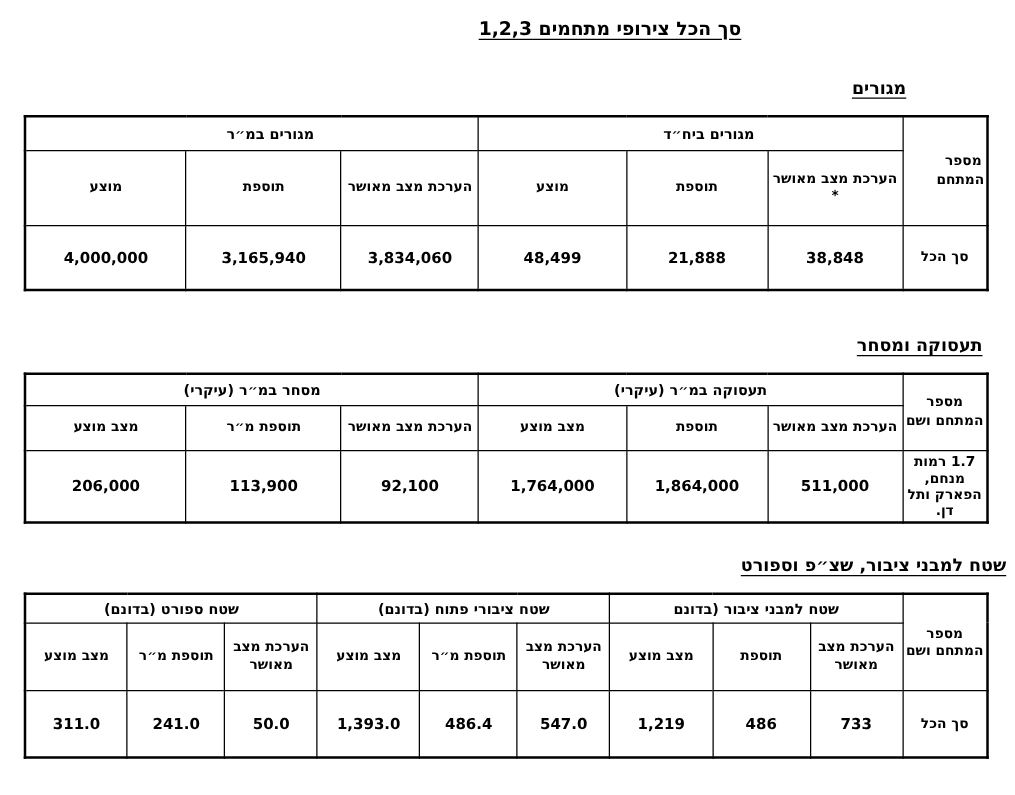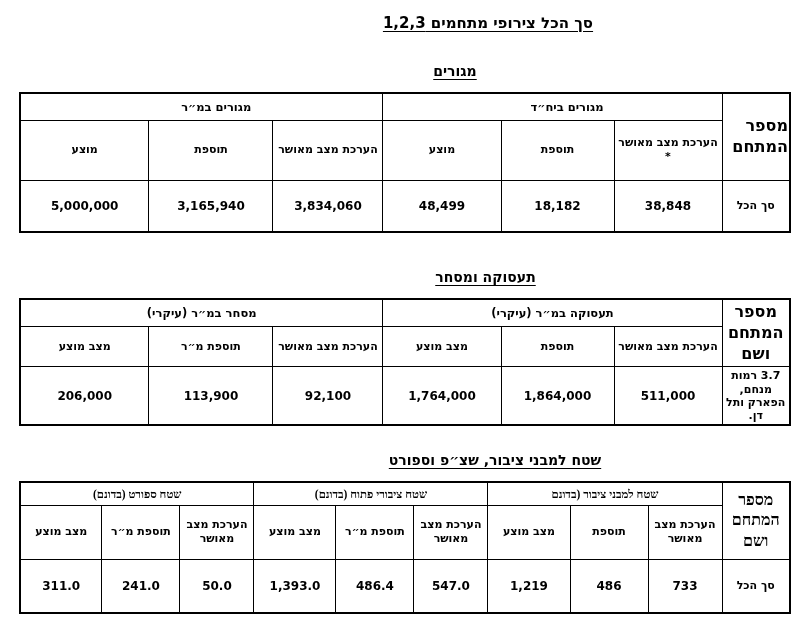--- a/index.html
+++ b/index.html
@@ -10,51 +10,51 @@
     color: #000; direction: rtl;
   }
   .page { width: 648px; height: 636px; padding: 10px 21px 0 21px; }
 
   .doc-title {
     text-align: center; font-size: 15px; font-weight: bold;
     text-decoration: underline; text-underline-offset: 3px;
     margin-top: 4px;
   }
   .section-heading {
-    font-size: 14px; font-weight: bold; text-align: center;
+    font-size: 14px; font-weight: bold; text-align: right;
     text-decoration: underline; text-underline-offset: 3px;
   }
   .h-res  { margin: 31px 66px 13px 0; }
   .h-emp  { margin: 36px 5px 13px 0; }
   .h-pub  { margin: 26px -14px 13px 0; }
 
   table.t {
     border-collapse: collapse; table-layout: fixed;
     width: 770px; border: 2px solid #000;
     font-weight: bold;
   }
   table.t td {
     border: 1.5px solid #000; text-align: center; vertical-align: middle;
     padding: 2px 2px; overflow: hidden;
   }
   .g-h  { font-size: 11.5px; line-height: 1.25; }
   .s-h  { font-size: 11px;  line-height: 1.3; }
-  .id-h { font-size: 16px;  line-height: 1.3; }
+  .id-h { font-size: 11px;  line-height: 1.3; }
   .d-c  { font-size: 12px; }
   .id-c { font-size: 11px; line-height: 1.2; }
 
   .t1 .r-group td { height: 27px; padding-left: 31px; }
   .t1 .r-sub  td { height: 60px; }
   .t1 .r-data td { height: 52px; }
 
   .t2 .r-group td { height: 25px; }
   .t2 .r-sub  td { height: 36px; }
   .t2 .r-data td { height: 55px; }
 
-  .t3 .r-group td { height: 23px; font-family: Liberation Serif, serif; }
+  .t3 .r-group td { height: 23px; }
   .t3 .r-sub  td { height: 54px; }
   .t3 .r-data td { height: 54px; }
 
   col.c-id  { width: 68px; }
   .t12 col.c-a1 { width: 108px; } 
   .t12 col.c-a2 { width: 113px; } 
   .t12 col.c-a3 { width: 118px; } 
   .t12 col.c-b1 { width: 110px; } 
   .t12 col.c-b2 { width: 124px; } 
   .t12 col.c-b3 { width: 129px; } 
@@ -91,25 +91,25 @@
         <td class="s-h">הערכת מצב מאושר *</td>
         <td class="s-h">תוספת</td>
         <td class="s-h">מוצע</td>
         <td class="s-h">הערכת מצב מאושר</td>
         <td class="s-h">תוספת</td>
         <td class="s-h">מוצע</td>
       </tr>
       <tr class="r-data">
         <td class="id-c">סך הכל</td>
         <td class="d-c">38,848</td>
-        <td class="d-c">18,182</td>
+        <td class="d-c">21,888</td>
         <td class="d-c">48,499</td>
         <td class="d-c">3,834,060</td>
         <td class="d-c">3,165,940</td>
-        <td class="d-c">5,000,000</td>
+        <td class="d-c">4,000,000</td>
       </tr>
     </tbody>
       </table>
   </div>
 
   <div>
     <div class="section-heading h-emp">תעסוקה ומסחר</div>
     <table class="t t2 t12">
       <colgroup>
         <col class="c-id">
@@ -128,21 +128,21 @@
       </tr>
       <tr class="r-sub">
         <td class="s-h">הערכת מצב מאושר</td>
         <td class="s-h">תוספת</td>
         <td class="s-h">מצב מוצע</td>
         <td class="s-h">הערכת מצב מאושר</td>
         <td class="s-h">תוספת מ״ר</td>
         <td class="s-h">מצב מוצע</td>
       </tr>
       <tr class="r-data">
-        <td class="id-c">3.7 רמות מנחם, הפארק ותל דן.</td>
+        <td class="id-c">1.7 רמות מנחם, הפארק ותל דן.</td>
         <td class="d-c">511,000</td>
         <td class="d-c">1,864,000</td>
         <td class="d-c">1,764,000</td>
         <td class="d-c">92,100</td>
         <td class="d-c">113,900</td>
         <td class="d-c">206,000</td>
       </tr>
     </tbody>
       </table>
   </div>

